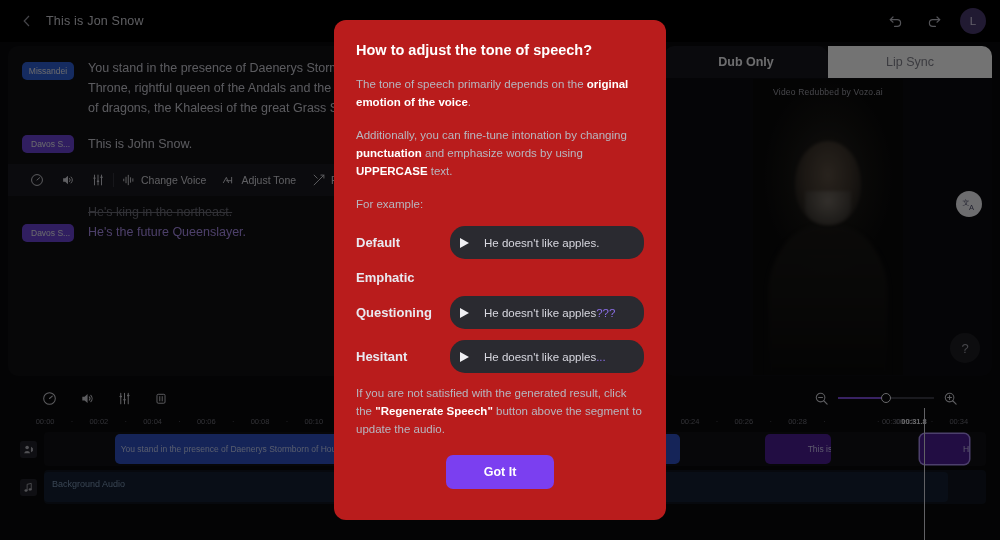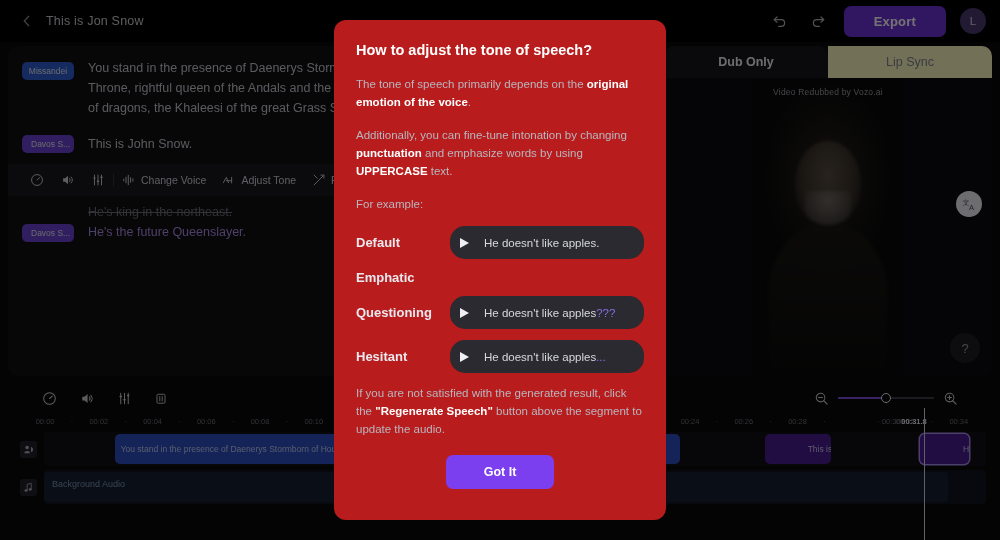--- a/index.html
+++ b/index.html
@@ -124,21 +124,21 @@
   }
   .tabs { display: flex; height: 32px; }
   .tab {
     flex: 1; display: flex; align-items: center; justify-content: center;
     font-size: 12.5px; cursor: pointer;
   }
   .tab.active {
     background: #18181d; color: #f2f2f6; font-weight: bold;
     border-radius: 0 10px 0 0;
   }
-  .tab.inactive { color: #84848e; background: #fef9c3; }
+  .tab.inactive { color: #84848e; background: #ffffff; }
   .tab:first-child.active { border-radius: 10px 10px 0 0; }
 
   .stage {
     position: relative;
     height: 298px; background: #0d0d10;
     display: flex; align-items: center; justify-content: center;
   }
   .video {
     position: relative;
     width: 150px; height: 296px;
@@ -351,21 +351,20 @@
             <path d="M5 4 L2.2 6.6 L5 9.2" fill="none" stroke="#b9b9c2" stroke-width="1.2" stroke-linecap="round" stroke-linejoin="round"></path>
             <path d="M2.4 6.6 H9.2 a3.4 3.4 0 0 1 0 6.8 H6.6" fill="none" stroke="#b9b9c2" stroke-width="1.2" stroke-linecap="round"></path>
           </svg>
       </div>
       <div class="icon-btn">
         <svg width="16" height="16" viewBox="0 0 16 16">
             <path d="M11 4 L13.8 6.6 L11 9.2" fill="none" stroke="#b9b9c2" stroke-width="1.2" stroke-linecap="round" stroke-linejoin="round"></path>
             <path d="M13.6 6.6 H6.8 a3.4 3.4 0 0 0 0 6.8 H9.4" fill="none" stroke="#b9b9c2" stroke-width="1.2" stroke-linecap="round"></path>
           </svg>
       </div>
-      <button class="export-btn">Export</button>
       <div class="avatar">L</div>
     </div>
   </div>
 
   <div class="transcript">
 
     <div class="seg">
       <div class="spk blue">Missandei</div>
       <div class="seg-text">You stand in the presence of Daenerys Stormborn of House Targaryen, rightful heir to the Iron Throne, rightful queen of the Andals and the first Men, protector of the seven kingdoms, the mother of dragons, the Khaleesi of the great Grass Sea, the unburnt, the breaker of chainst.</div>
     </div>

